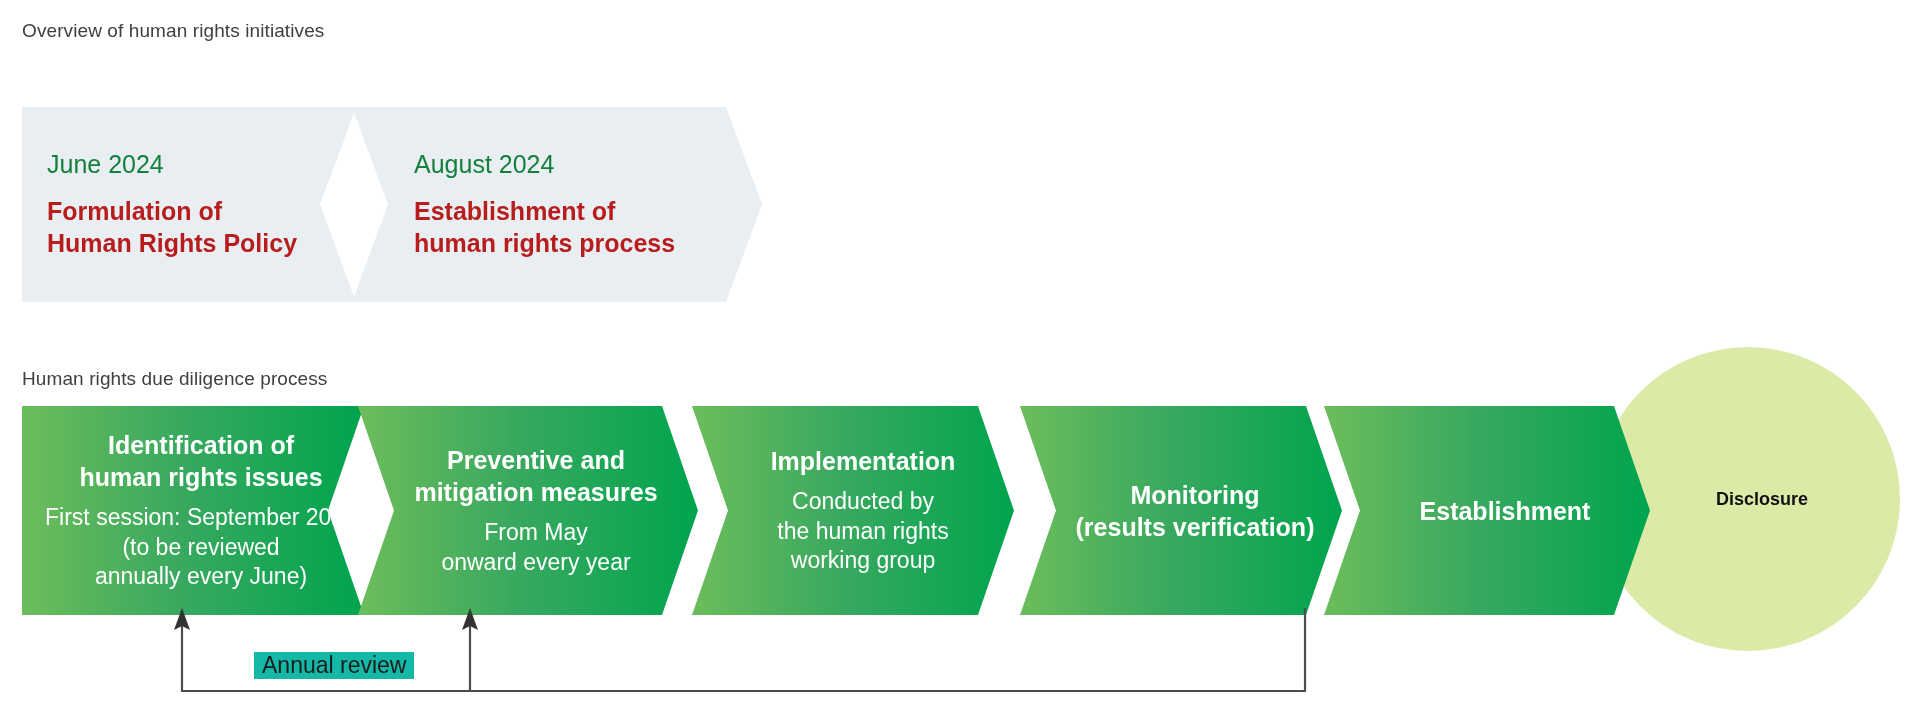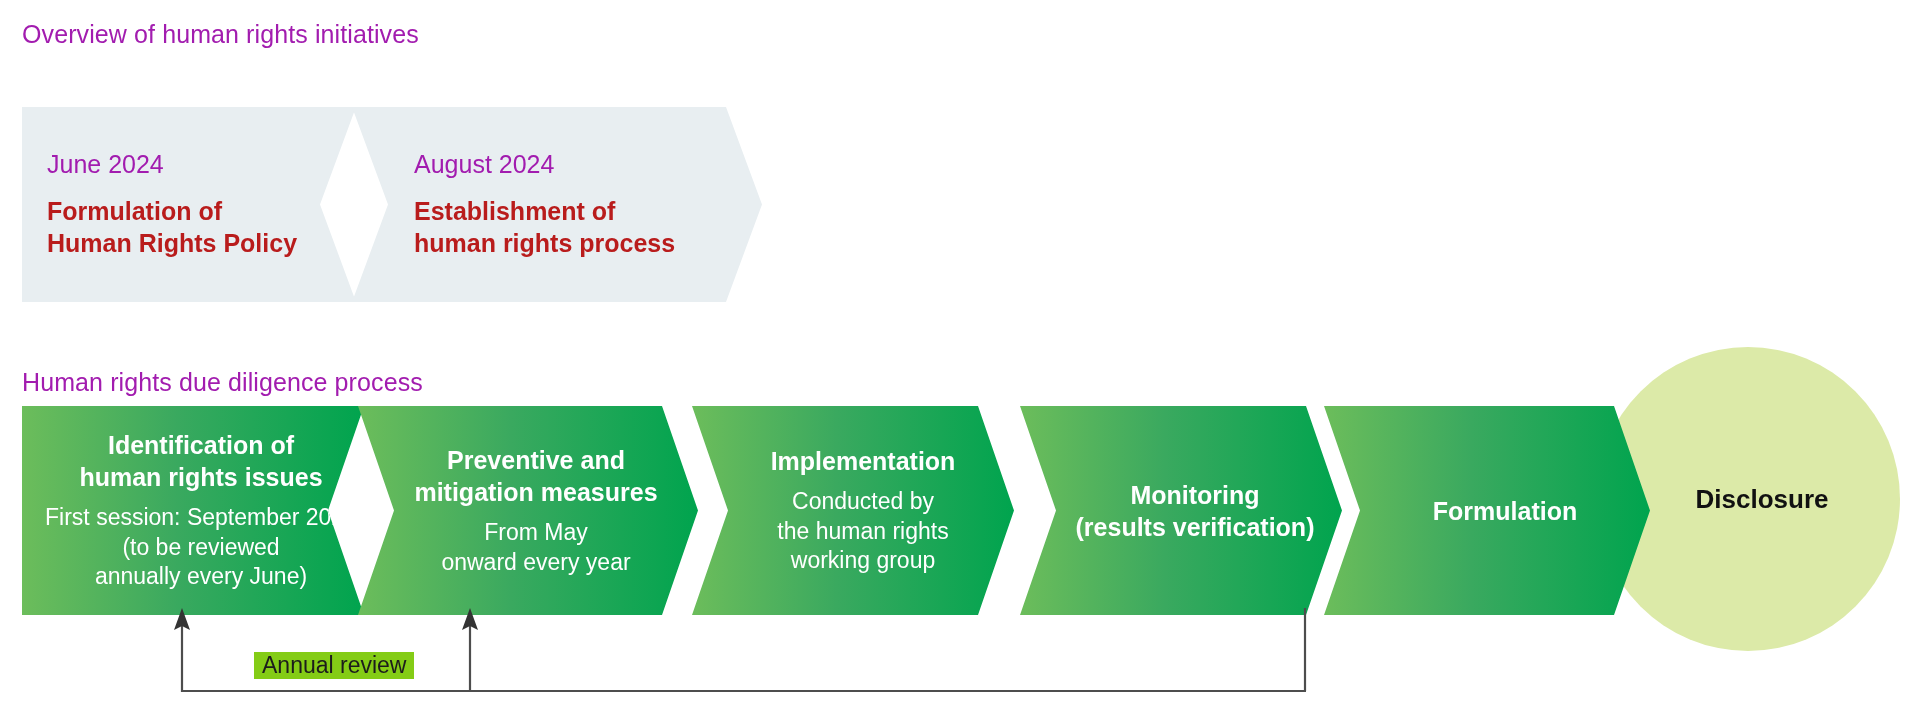--- a/index.html
+++ b/index.html
@@ -12,23 +12,23 @@
     height: 724px;
     position: relative;
     overflow: hidden;
     font-family: "Liberation Sans", sans-serif;
     color: #1a1a1a;
   }
 
   
   .section-title {
     position: absolute;
-    font-size: 25px;
-    font-weight: 400;
-    color: #a21caf;
+    font-size: 19px;
+    font-weight: 400;
+    color: #404040;
     letter-spacing: 0.1px;
     white-space: nowrap;
   }
   #overview-title { left: 22px; top: 20px; }
   #ddp-title      { left: 22px; top: 368px; }
 
   
   #timeline {
     position: absolute;
     left: 22px;
@@ -59,21 +59,21 @@
     height: 100%;
     display: flex;
     flex-direction: column;
     justify-content: center;
   }
   #tl-seg-0 .tl-body { padding-left: 25px; }
   #tl-seg-1 .tl-body { padding-left: 62px; }
   .tl-date {
     font-size: 25px;
     font-weight: 400;
-    color: #a21caf;
+    color: #15803d;
     margin-bottom: 16px;
     white-space: nowrap;
   }
   .tl-label {
     font-size: 25px;
     font-weight: 700;
     color: #b91c1c;
     line-height: 1.28;
     white-space: pre-line;
   }
@@ -93,21 +93,21 @@
     top: 347px;
     width: 304px;
     height: 304px;
     border-radius: 50%;
     background: #dceaa8;
     display: flex;
     align-items: center;
     justify-content: center;
   }
   #disclosure-label {
-    font-size: 26px;
+    font-size: 18px;
     font-weight: 700;
     color: #111111;
     margin-left: 28px;
   }
   .pr-seg {
     position: absolute;
     top: 0;
     height: 209px;
     background: linear-gradient(to right, #6cbd5b 0%, #3aa95f 45%, #00a44e 100%);
     color: #ffffff;
@@ -163,21 +163,21 @@
     width: 1400px;
     height: 110px;
   }
   #annual-review-label {
     position: absolute;
     left: 254px;
     top: 652px;
     font-size: 23px;
     font-weight: 400;
     color: #1c1c1c;
-    background: #84cc16;
+    background: #14b8a6;
     padding: 0 8px;
     white-space: nowrap;
   }
 </style>
 </head>
 <body>
 
 <div class="section-title" id="overview-title">Overview of human rights initiatives</div>
 
 <div id="timeline">
@@ -238,21 +238,21 @@
 
   <div class="pr-seg" id="pr-seg-3">
     <div class="pr-body">
       <div class="pr-title">Monitoring
 (results verification)</div>
     </div>
   </div>
 
   <div class="pr-seg" id="pr-seg-4">
     <div class="pr-body">
-      <div class="pr-title">Formulation</div>
+      <div class="pr-title">Establishment</div>
     </div>
   </div>
 
 </div>
 
 <svg id="annual-review-loop" viewBox="0 0 1400 110" width="1400" height="110">
 
   <line x1="182" y1="92" x2="182" y2="24" stroke="#4d4d4d" stroke-width="2.2"></line>
   <polygon points="182,8 174,30 182,26 190,30" fill="#333333"></polygon>
 

